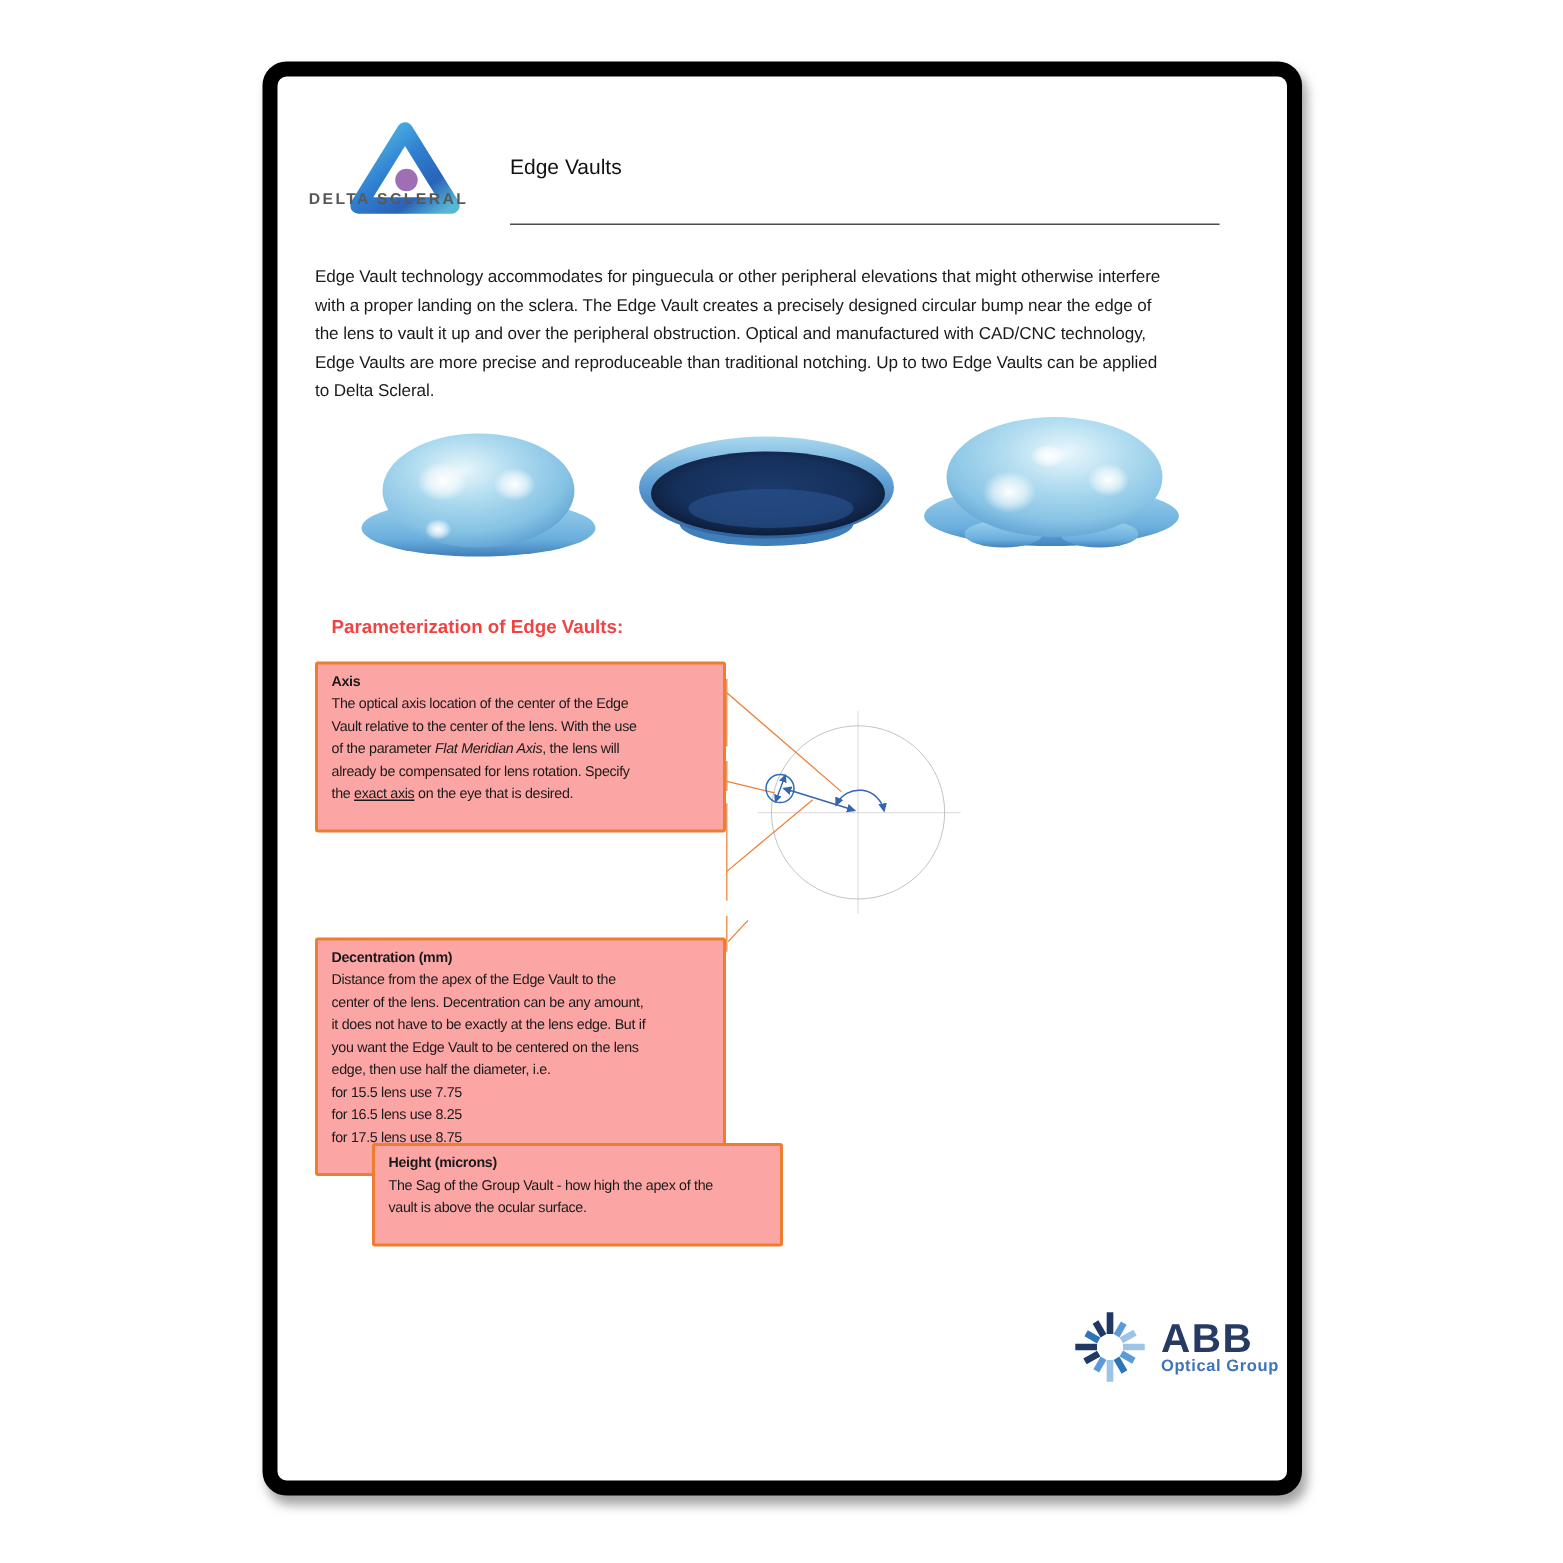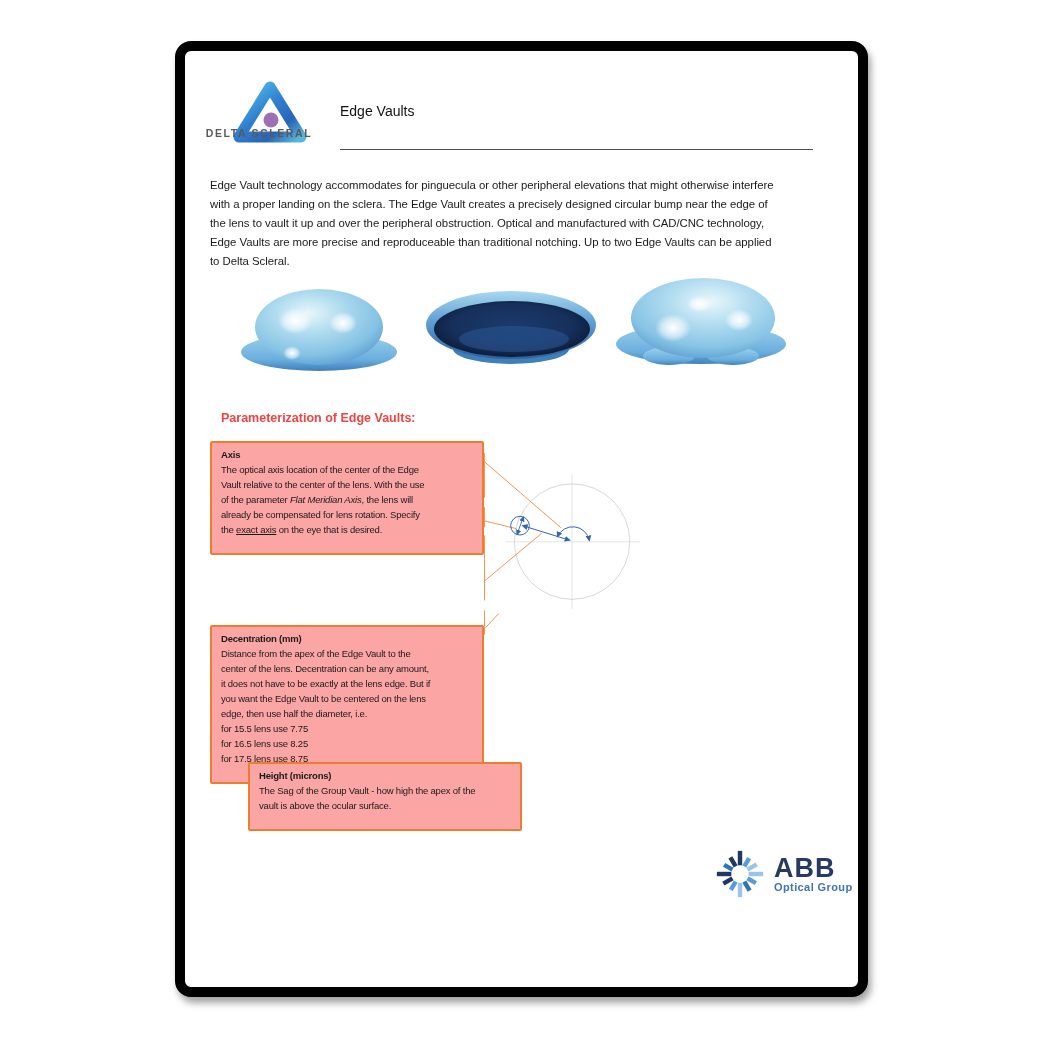--- a/index.html
+++ b/index.html
@@ -192,21 +192,21 @@
         <line x1="492" y1="828" x2="521" y2="797"></line>
       </g>
 
       <circle cx="568" cy="603.5" r="20.5" fill="none" stroke="#2f6cb3" stroke-width="2.2"></circle>
       <line x1="575.5" y1="584.5" x2="561.5" y2="622.5" stroke="#3565B0" stroke-width="2" marker-start="url(#arrB)" marker-end="url(#arrB)"></line>
       <line x1="574" y1="603.5" x2="677" y2="635.5" stroke="#3565B0" stroke-width="2.2" marker-start="url(#arrB)" marker-end="url(#arrB)"></line>
       <path d="M650.5 627.5 A37 37 0 0 1 720.5 636" fill="none" stroke="#3565B0" stroke-width="2.2" marker-start="url(#arrB)" marker-end="url(#arrB)"></path>
     </svg>
   </svg>
 
-  <div class="abs abb" style="left:528px;top:796px;justify-content:center;">
+  <div class="abs abb" style="left:528px;top:820px;justify-content:center;">
     <svg width="54" height="54" viewBox="0 0 56 56">
       <g stroke-width="4.6">
         <line x1="37" y1="28" x2="52" y2="28" stroke="#9DC3E6"></line>
         <line x1="35.8" y1="32.5" x2="44.5" y2="37.5" stroke="#5B9BD5"></line>
         <line x1="32.5" y1="35.8" x2="38" y2="45.3" stroke="#2E75B6"></line>
         <line x1="28" y1="37" x2="28" y2="52" stroke="#9DC3E6"></line>
         <line x1="23.5" y1="35.8" x2="18.5" y2="44.5" stroke="#5B9BD5"></line>
         <line x1="20.2" y1="32.5" x2="10.7" y2="38" stroke="#1F3864"></line>
         <line x1="19" y1="28" x2="4" y2="28" stroke="#1F3864"></line>
         <line x1="20.2" y1="23.5" x2="11.5" y2="18.5" stroke="#2E75B6"></line>

